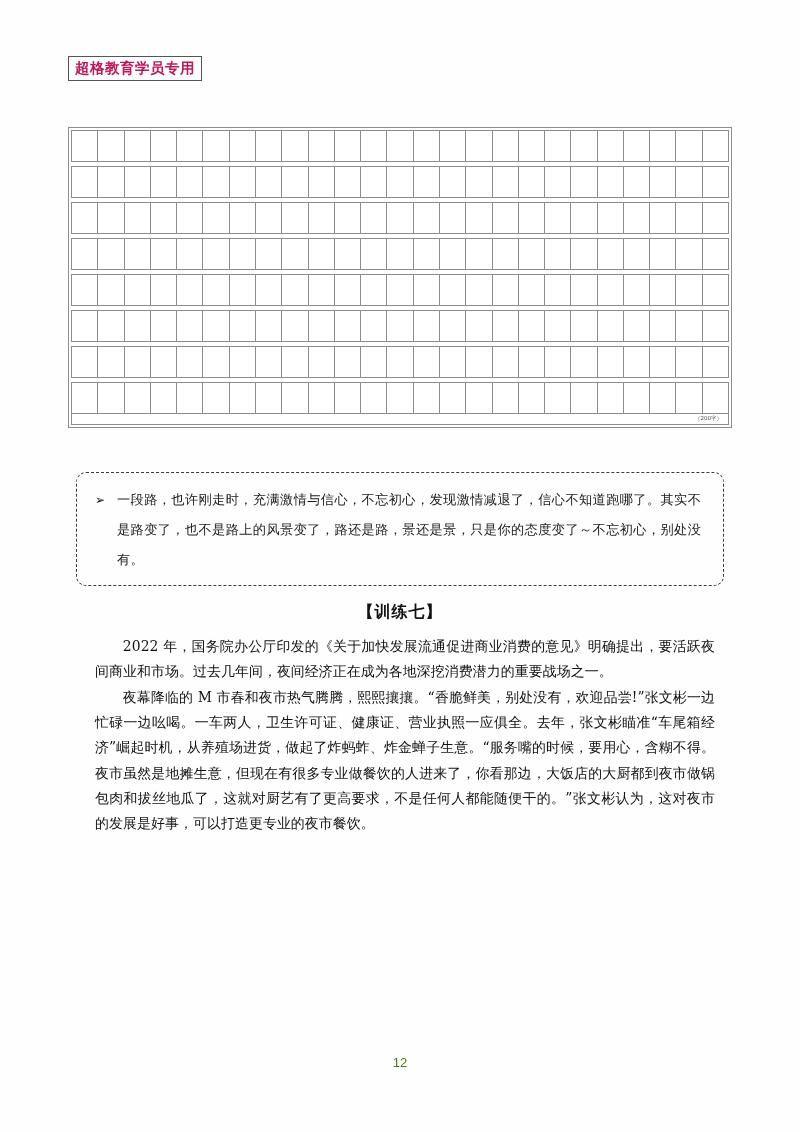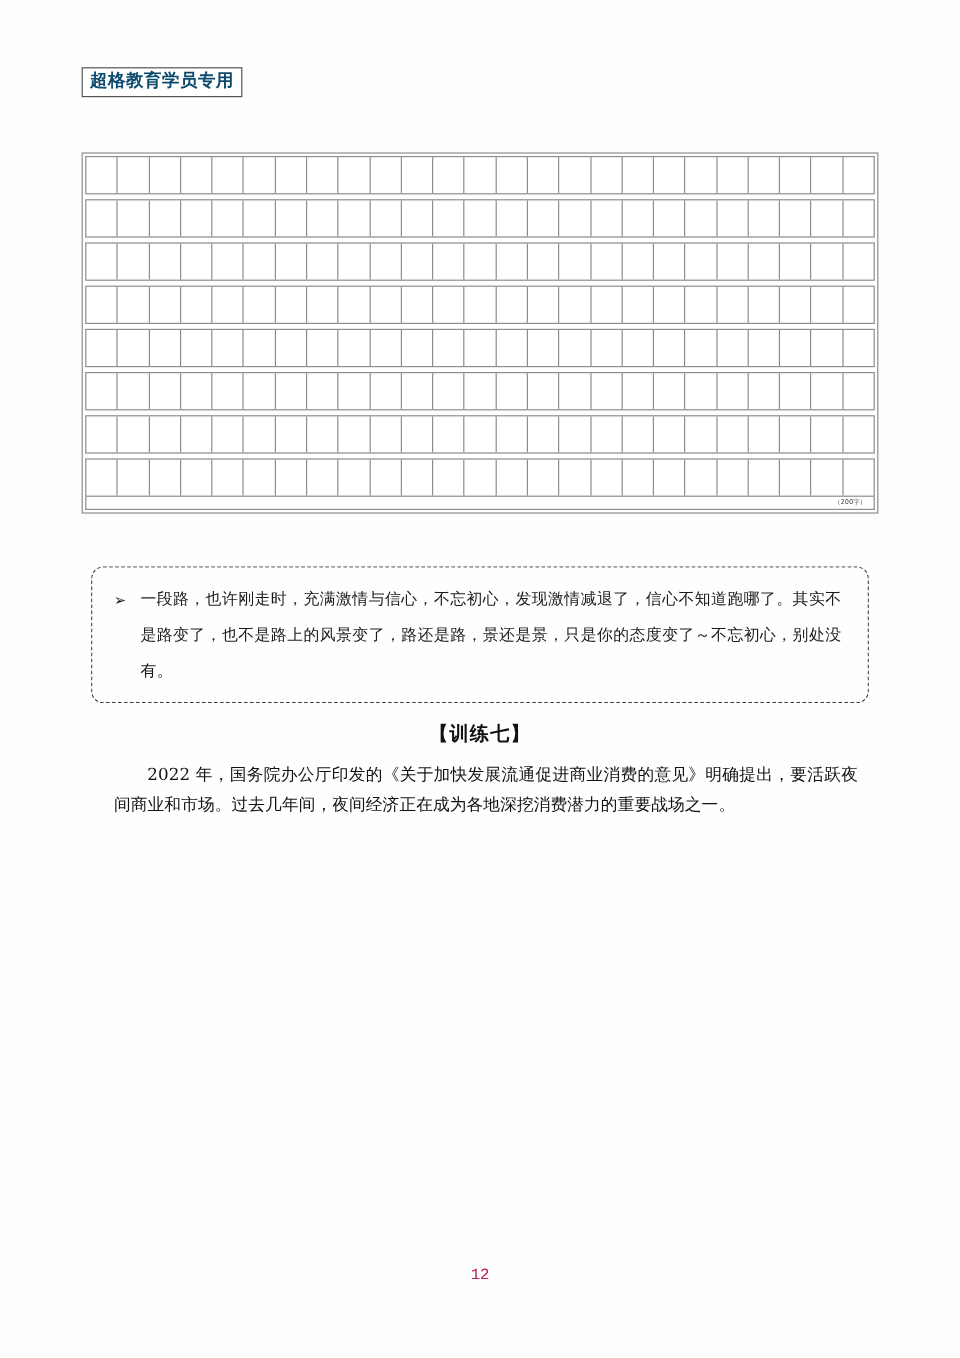--- a/index.html
+++ b/index.html
@@ -26,21 +26,21 @@
   .header-stamp {
     position: absolute;
     left: 68px;
     top: 56px;
     border: 1px solid #555;
     padding: 2px 6px 3px 6px;
     font-size: 14.5px;
     font-weight: 700;
     letter-spacing: 0.5px;
     line-height: 1.25;
-    color: #0c4a6e;
+    color: #be185d;
     background: #fff;
     white-space: nowrap;
   }
 
   
   .grid-wrap {
     position: absolute;
     left: 68px;
     top: 127px;
     width: 664px;
@@ -157,22 +157,22 @@
   }
 
   
   .page-number {
     position: absolute;
     left: 0;
     right: 0;
     top: 1055px;
     text-align: center;
     font-size: 13px;
-    color: #be185d;
-    font-family: Liberation Mono, monospace;
+    color: #4d7c0f;
+    font-family: Liberation Sans, sans-serif;
   }
 </style>
 </head>
 <body>
 
 <div class="page">
 
   <div class="header-stamp">超格教育学员专用</div>
 
   <div class="grid-wrap">
@@ -422,17 +422,18 @@
     </div>
     <div class="quote-line quote-indent">
       <span class="quote-text">是路变了，也不是路上的风景变了，路还是路，景还是景，只是你的态度变了～不忘初心，别处没有。</span>
     </div>
   </div>
 
   <div class="section-title">【训练七】</div>
 
   <div class="body-area">
     <p class="para">2022 年，国务院办公厅印发的《关于加快发展流通促进商业消费的意见》明确提出，要活跃夜间商业和市场。过去几年间，夜间经济正在成为各地深挖消费潜力的重要战场之一。</p>
+    <p class="para">夜幕降临的 M 市春和夜市热气腾腾，熙熙攘攘。“香脆鲜美，别处没有，欢迎品尝!”张文彬一边忙碌一边吆喝。一车两人，卫生许可证、健康证、营业执照一应俱全。去年，张文彬瞄准“车尾箱经济”崛起时机，从养殖场进货，做起了炸蚂蚱、炸金蝉子生意。“服务嘴的时候，要用心，含糊不得。夜市虽然是地摊生意，但现在有很多专业做餐饮的人进来了，你看那边，大饭店的大厨都到夜市做锅包肉和拔丝地瓜了，这就对厨艺有了更高要求，不是任何人都能随便干的。”张文彬认为，这对夜市的发展是好事，可以打造更专业的夜市餐饮。</p>
   </div>
 
   <div class="page-number">12</div>
 
 </div>
 
 </body></html>

